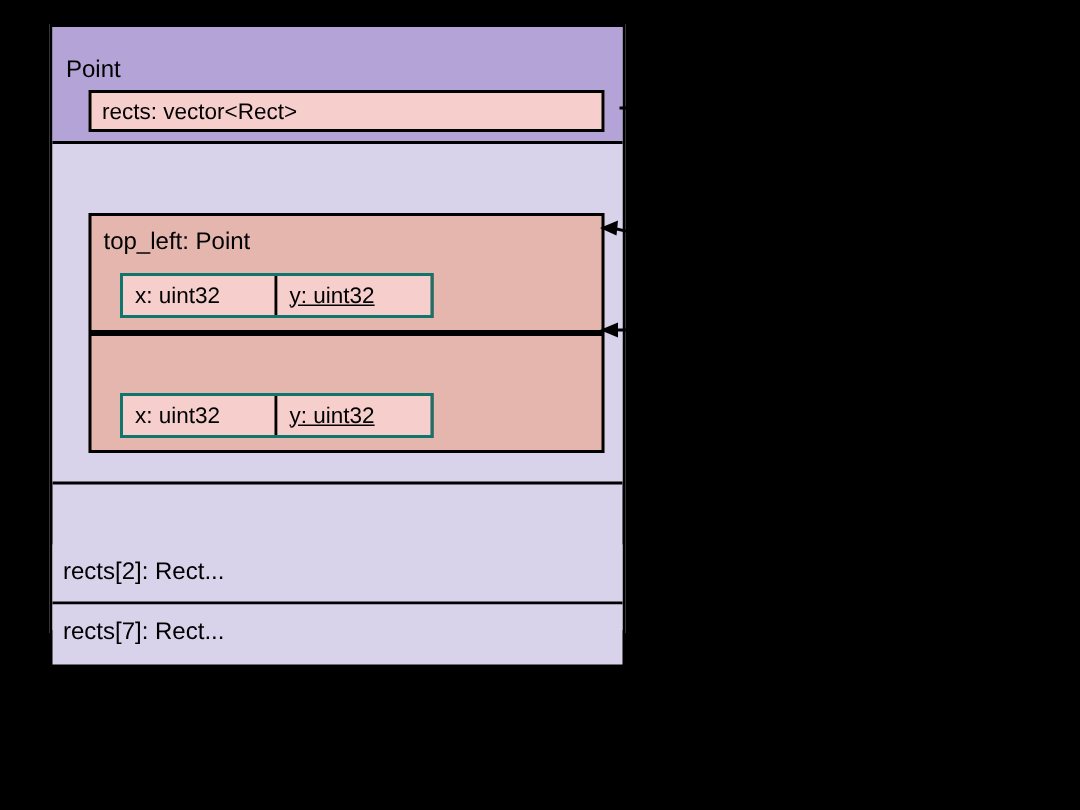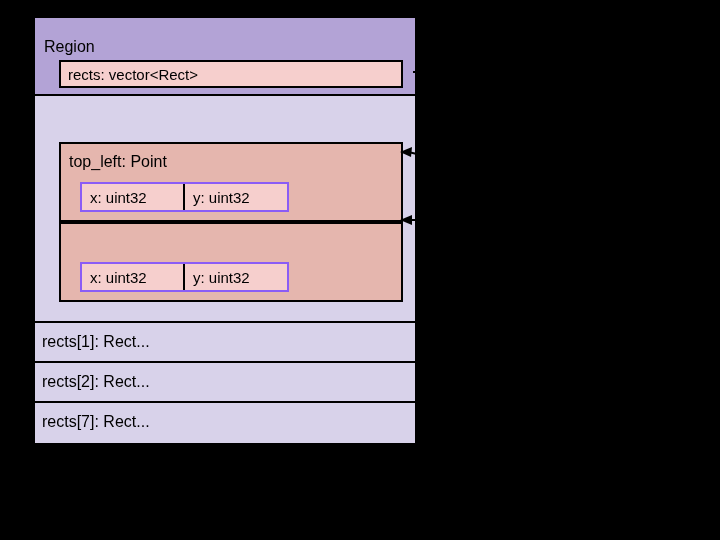--- a/index.html
+++ b/index.html
@@ -116,36 +116,36 @@
 
   
   .xy-row {
     position: absolute;
     left: 19px;
     top: 38px;
     width: 209px;
     height: 30px;
     box-sizing: border-box;
     display: flex;
-    border: 2px solid #8b5cf6;
+    border: 2px solid #0f766e;
     background: #7f1d1d;
   }
   .xy-cell {
     box-sizing: border-box;
     height: 100%;
     display: flex;
     align-items: center;
     background: #f6cfcd;
     font-size: 15px;
     color: #000000;
     padding-left: 8px;
     white-space: nowrap;
   }
   .xy-cell.cell-x { width: 103px; border-right: 2px solid #000000; }
-  .xy-cell.cell-y { width: 102px; }
+  .xy-cell.cell-y { width: 102px; text-decoration: underline; }
 
   
   .rect-stub {
     position: absolute;
     left: 0px;
     width: 380px;
     height: 40px;
     box-sizing: border-box;
     background: #d8d2ea;
     border-bottom: 2px solid #000000;
@@ -173,21 +173,21 @@
   }
 </style>
 </head>
 <body>
 
 <div id="canvas">
 
   <div class="region-box">
 
     <div class="region-header">
-      <div class="region-title">Region</div>
+      <div class="region-title">Point</div>
 
       <div class="rects-field">
         <div class="rects-field-label">rects: vector&lt;Rect&gt;</div>
       </div>
     </div>
 
     <div class="rect0-section">
 
       <div class="point-box top-left-point">
         <div class="point-title">top_left: Point</div>
@@ -198,23 +198,20 @@
       </div>
 
       <div class="point-box bottom-right-point">
         <div class="xy-row">
           <div class="xy-cell cell-x">x: uint32</div>
           <div class="xy-cell cell-y">y: uint32</div>
         </div>
       </div>
     </div>
 
-    <div class="rect-stub stub-1">
-      <div class="rect-stub-label">rects[1]: Rect...</div>
-    </div>
     <div class="rect-stub stub-2">
       <div class="rect-stub-label">rects[2]: Rect...</div>
     </div>
     <div class="rect-stub stub-3">
       <div class="rect-stub-label">rects[7]: Rect...</div>
     </div>
 
   </div>
 
   <svg class="edges" viewBox="0 0 720 540" width="720" height="540">

